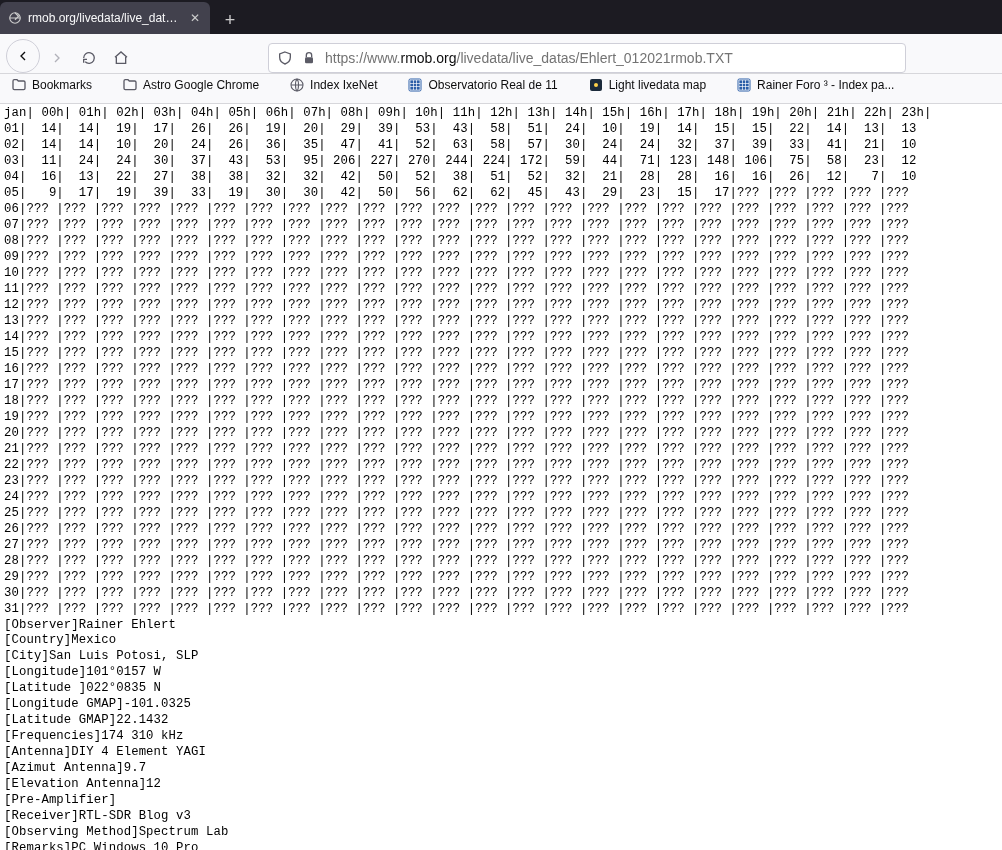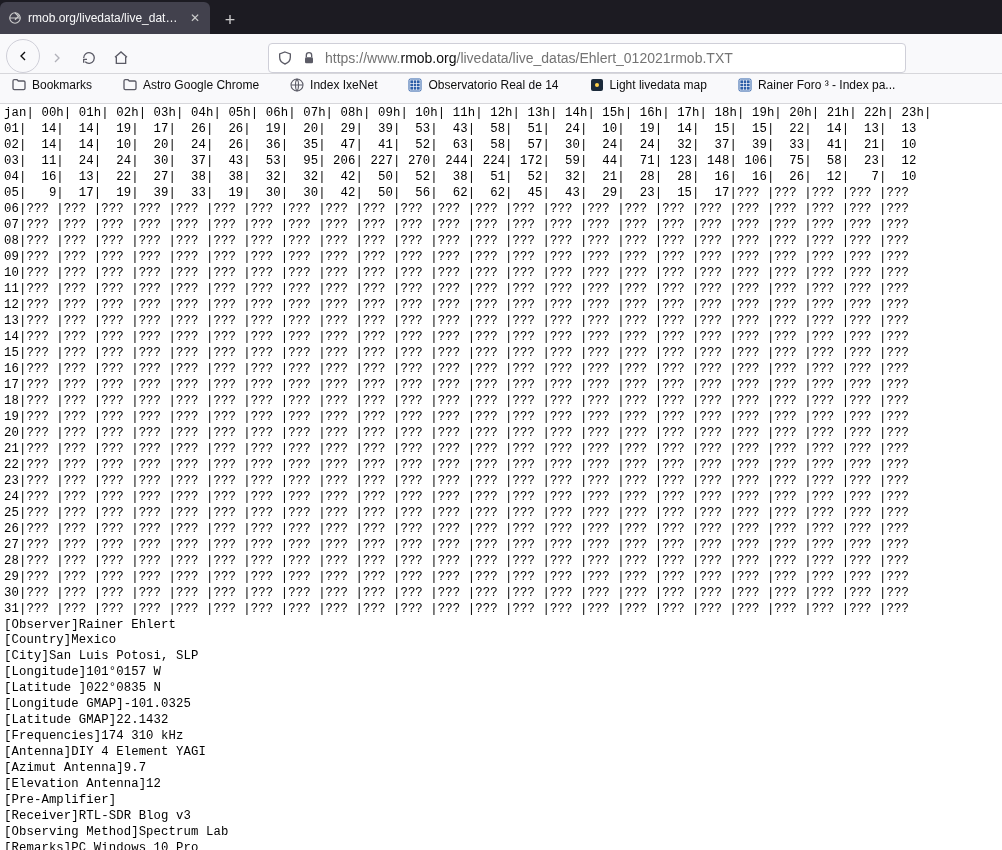--- a/index.html
+++ b/index.html
@@ -196,21 +196,21 @@
           <rect x="10" y="5" width="4" height="4"></rect>
           <rect x="15" y="5" width="4" height="4"></rect>
           <rect x="5" y="10" width="4" height="4"></rect>
           <rect x="10" y="10" width="4" height="4"></rect>
           <rect x="15" y="10" width="4" height="4"></rect>
           <rect x="5" y="15" width="4" height="4"></rect>
           <rect x="10" y="15" width="4" height="4"></rect>
           <rect x="15" y="15" width="4" height="4"></rect>
         </svg>
       </span>
-      <span>Observatorio Real de 14</span>
+      <span>Observatorio Real de 11</span>
     </div>
     <div class="bm">
       <span class="ic">
         <svg viewBox="0 0 24 24">
           <rect x="3" y="3" width="18" height="18" rx="3" fill="#1b2a3a"></rect>
           <circle cx="12" cy="12" r="3" fill="#ffd24a"></circle>
         </svg>
       </span>
       <span>Light livedata map</span>
     </div>

